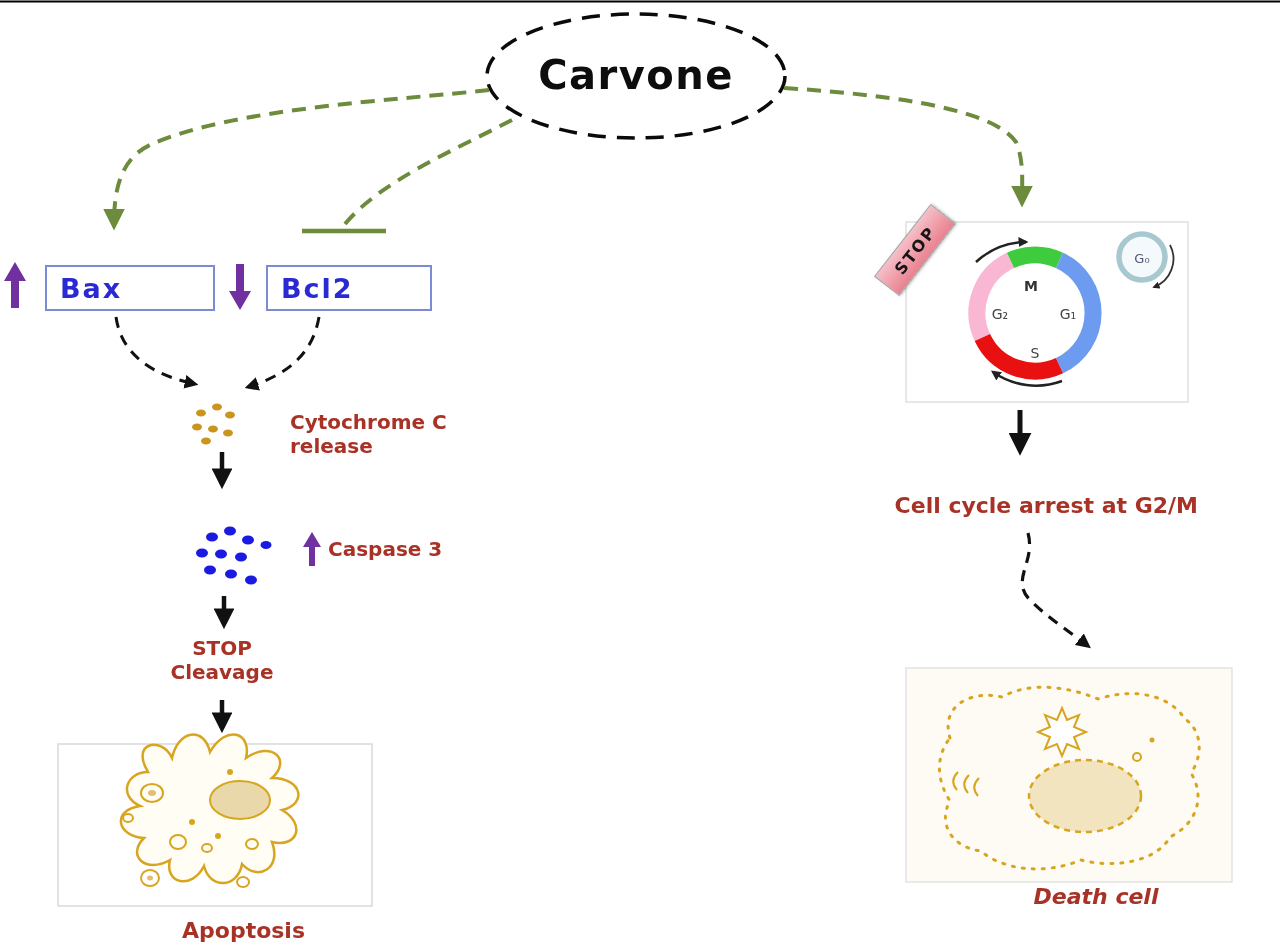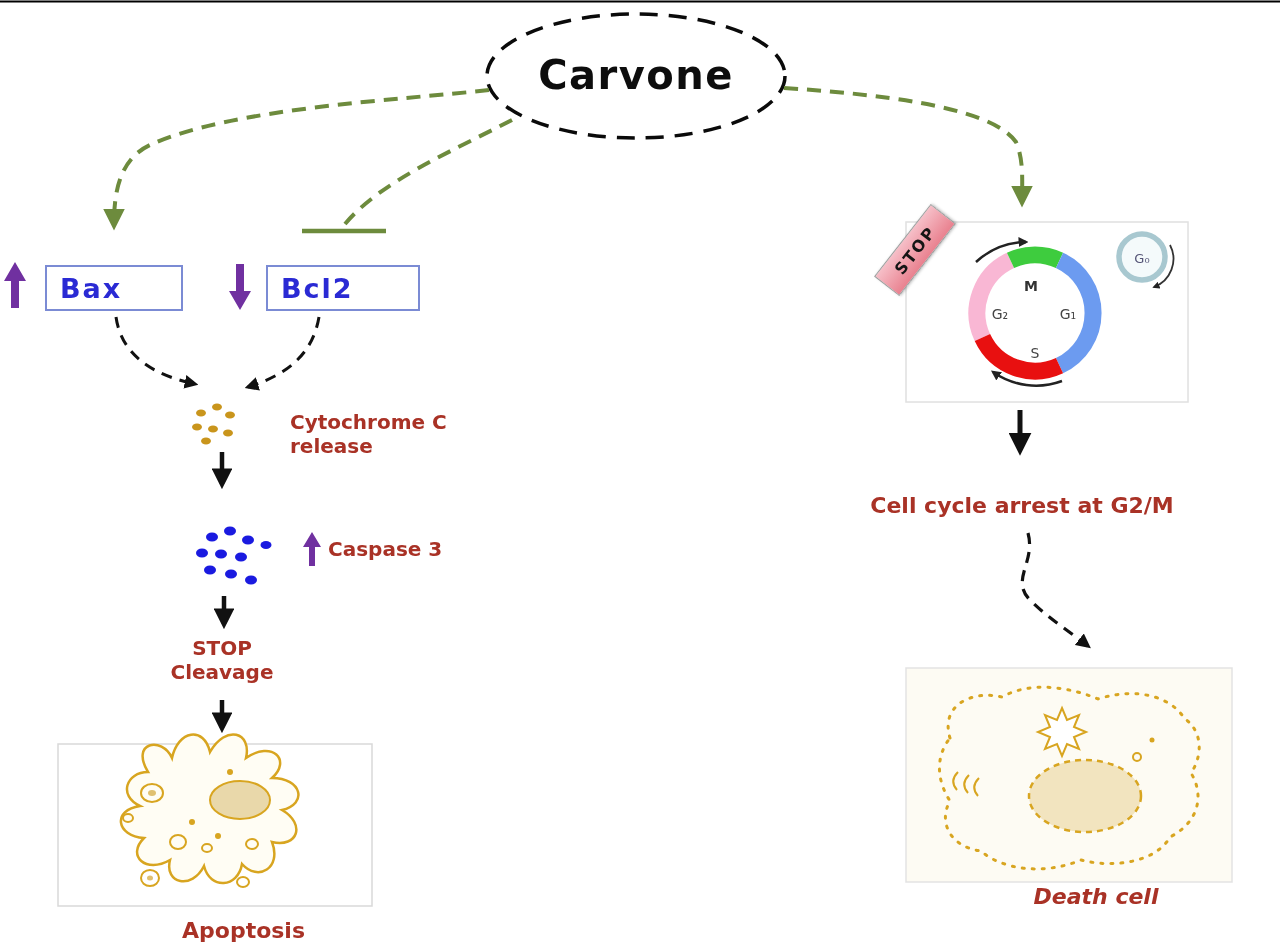--- a/index.html
+++ b/index.html
@@ -4,28 +4,28 @@
 <style>
   * { margin:0; padding:0; box-sizing:border-box; }
   html,body { width:1280px; height:950px; background:#ffffff; font-family:"DejaVu Sans", sans-serif; }
   .canvas { position:relative; width:1280px; height:950px; background:#fff; overflow:hidden; }
   .layer { position:absolute; left:0; top:0; z-index:1; }
   .lbl { position:absolute; z-index:2; }
   .carvone-label { left:486px; top:12px; width:300px; height:126px; display:flex; align-items:center; justify-content:center;
                    font-size:40px; font-weight:800; letter-spacing:1.5px; color:#0d0d0d; }
   .gene-box { position:absolute; z-index:2; display:flex; align-items:center; border:2px solid #7b8bd4; background:#fff;
               color:#2a2ad4; font-weight:800; font-size:27px; padding-left:13px; letter-spacing:2px; }
-  #bax  { left:45px;  top:265px; width:138px; height:46px; }
-  #bcl2 { left:266px; top:265px; width:154px; height:46px; }
+  #bax  { left:45px;  top:265px; width:170px; height:46px; }
+  #bcl2 { left:266px; top:265px; width:166px; height:46px; }
   .red { color:#a93226; font-weight:800; }
   .cyto     { left:290px; top:410px; width:184px; text-align:left; font-size:20px; line-height:1.2; }
   .caspase  { left:328px; top:537px; font-size:20px; }
   .parp     { left:147px; top:636px; width:150px; text-align:center; font-size:20px; line-height:1.2; }
   .apoptosis{ left:121px; top:918px; width:184px; text-align:right; font-size:22px; }
-  .arrest   { left:846px; top:493px; width:352px; text-align:center; font-size:22px; }
+  .arrest   { left:846px; top:493px; width:352px; text-align:right; font-size:22px; }
   .death    { left:996px; top:884px; width:200px; text-align:center; font-size:22px;font-style:italic; }
   .stop-banner { position:absolute; z-index:3; left:869px; top:234px; width:92px; height:32px;
                  display:flex; align-items:center; justify-content:center;
                  font-weight:800; font-size:16px; letter-spacing:2px; color:#151515;
                  background:linear-gradient(180deg,#f6bfc8,#e9818f);
                  border:1px solid #9a9a9a; transform:rotate(-52deg);
                  box-shadow:1px 1px 3px rgba(0,0,0,.25); }
 </style>
 </head>
 <body>

